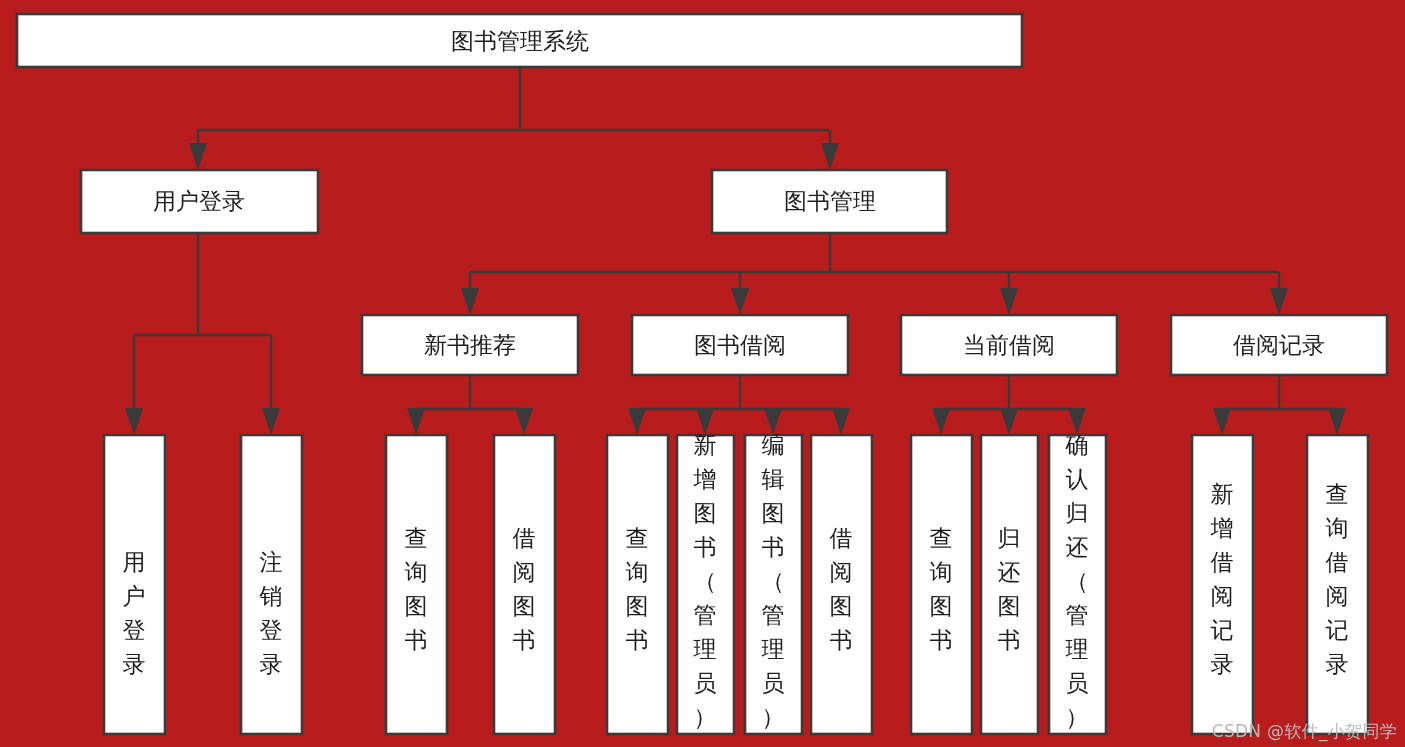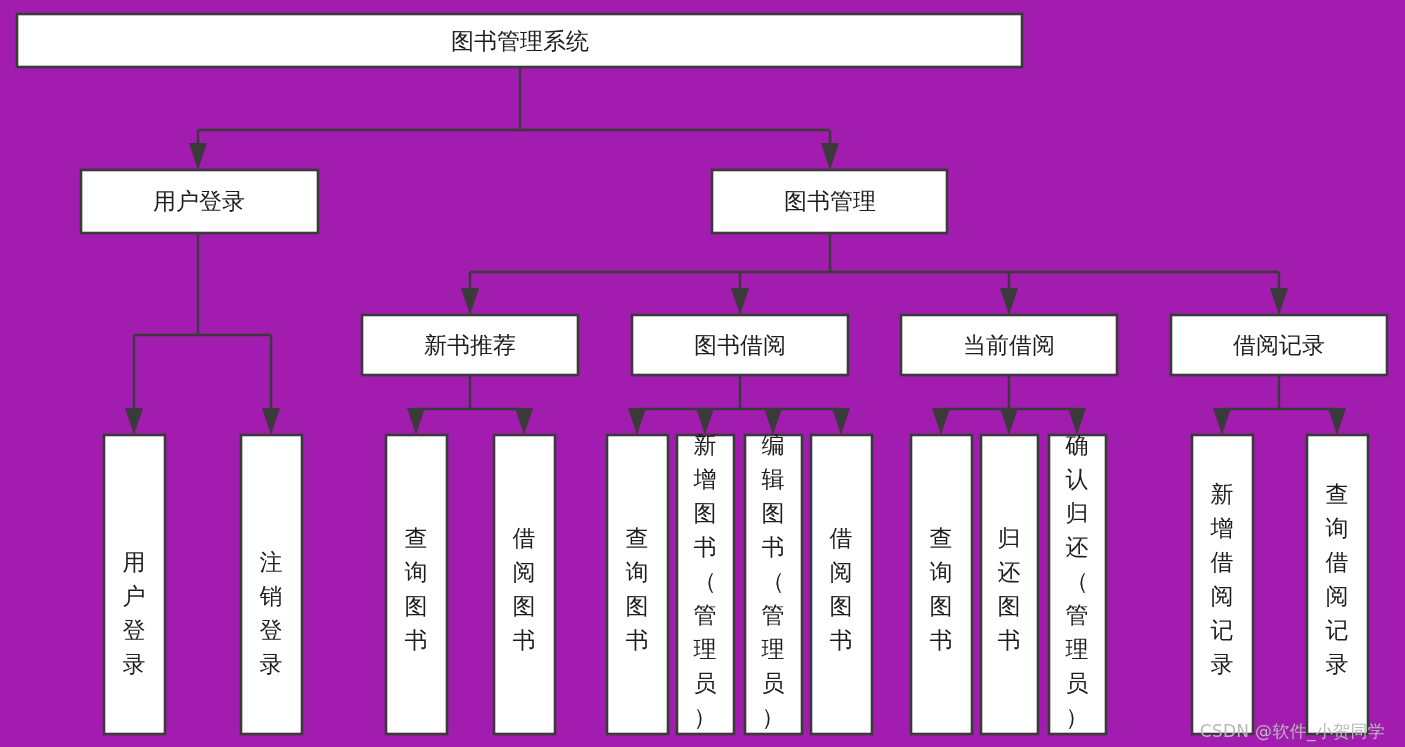--- a/index.html
+++ b/index.html
@@ -11,21 +11,21 @@
   body {
     width: 1405px;
     height: 747px;
     overflow: hidden;
     font-family: "DejaVu Sans", "Liberation Sans", sans-serif;
   }
   #diagram-root {
     position: relative;
     width: 1405px;
     height: 747px;
-    background: #a21caf;
+    background: #b91c1c;
   }
   svg#tree-svg {
     position: absolute;
     left: 0;
     top: 0;
     width: 1405px;
     height: 747px;
     display: block;
   }
   .node-box {
@@ -51,21 +51,21 @@
     dominant-baseline: middle;
   }
   .node-label-v {
     fill: #1d1d1d;
     font-family: "DejaVu Sans", "Liberation Sans", sans-serif;
     font-size: 23px;
     text-anchor: middle;
   }
   .watermark-text {
     position: absolute;
-    right: 20px;
+    right: 8px;
     bottom: 4px;
     font-family: "DejaVu Sans", "Liberation Sans", sans-serif;
     font-size: 17px;
     color: #b9b9b9;
     white-space: nowrap;
     letter-spacing: 0.3px;
     user-select: none;
   }
 </style>
 </head>

